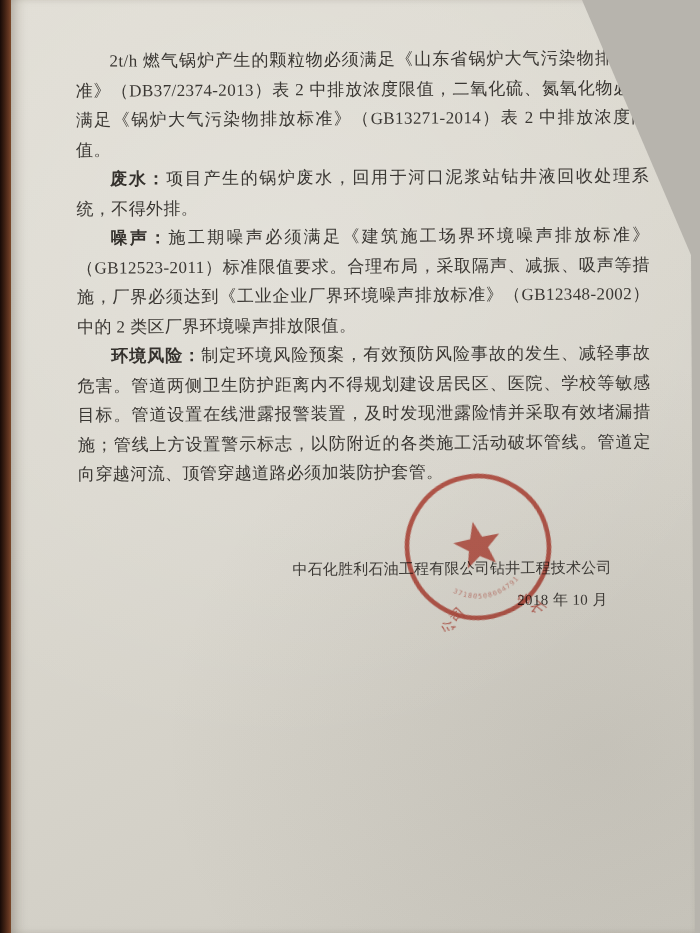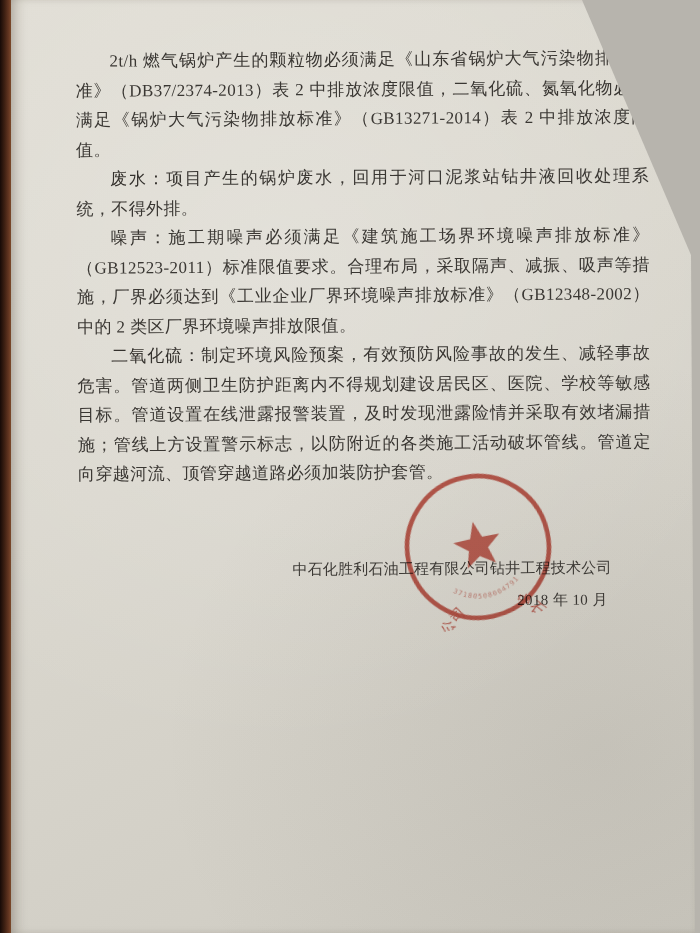--- a/index.html
+++ b/index.html
@@ -38,21 +38,21 @@
     font-size: 17px;
     line-height: 29.5px;
     letter-spacing: 0.4px;
   }
   .para {
     margin: 0;
     text-indent: 2em;
     text-align: justify;
     text-justify: inter-character;
   }
-  .para .lead { font-weight: 400; color: #34312d; }
+  .para .lead { font-weight: 700; color: #34312d; }
 
   .signature { margin-top: 70px; text-align: right; }
   .company {
     margin-right: 40px;
     font-size: 15px;
     letter-spacing: 0.2px;
     line-height: 22px;
     color: #3b3834;
   }
   .sigdate {
@@ -84,21 +84,21 @@
   <div class="paper">
 
     <div class="content">
 
       <p class="para"><span class="lead"></span><span>2t/h 燃气锅炉产生的颗粒物必须满足《山东省锅炉大气污染物排放标准》（DB37/2374-2013）表 2 中排放浓度限值，二氧化硫、氮氧化物必须满足《锅炉大气污染物排放标准》（GB13271-2014）表 2 中排放浓度限值。</span></p>
 
       <p class="para"><span class="lead">废水：</span><span>项目产生的锅炉废水，回用于河口泥浆站钻井液回收处理系统，不得外排。</span></p>
 
       <p class="para"><span class="lead">噪声：</span><span>施工期噪声必须满足《建筑施工场界环境噪声排放标准》（GB12523-2011）标准限值要求。合理布局，采取隔声、减振、吸声等措施，厂界必须达到《工业企业厂界环境噪声排放标准》（GB12348-2002）中的 2 类区厂界环境噪声排放限值。</span></p>
 
-      <p class="para"><span class="lead">二氧化硫：</span><span>制定环境风险预案，有效预防风险事故的发生、减轻事故危害。管道两侧卫生防护距离内不得规划建设居民区、医院、学校等敏感目标。管道设置在线泄露报警装置，及时发现泄露险情并采取有效堵漏措施；管线上方设置警示标志，以防附近的各类施工活动破坏管线。管道定向穿越河流、顶管穿越道路必须加装防护套管。</span></p>
+      <p class="para"><span class="lead">环境风险：</span><span>制定环境风险预案，有效预防风险事故的发生、减轻事故危害。管道两侧卫生防护距离内不得规划建设居民区、医院、学校等敏感目标。管道设置在线泄露报警装置，及时发现泄露险情并采取有效堵漏措施；管线上方设置警示标志，以防附近的各类施工活动破坏管线。管道定向穿越河流、顶管穿越道路必须加装防护套管。</span></p>
 
       <div class="signature">
         <div class="company">中石化胜利石油工程有限公司钻井工程技术公司</div>
         <div class="sigdate">2018 年 10 月</div>
       </div>
 
     </div>
 
     <div class="seal">
       <svg viewBox="0 0 148 148" xmlns="http://www.w3.org/2000/svg">

